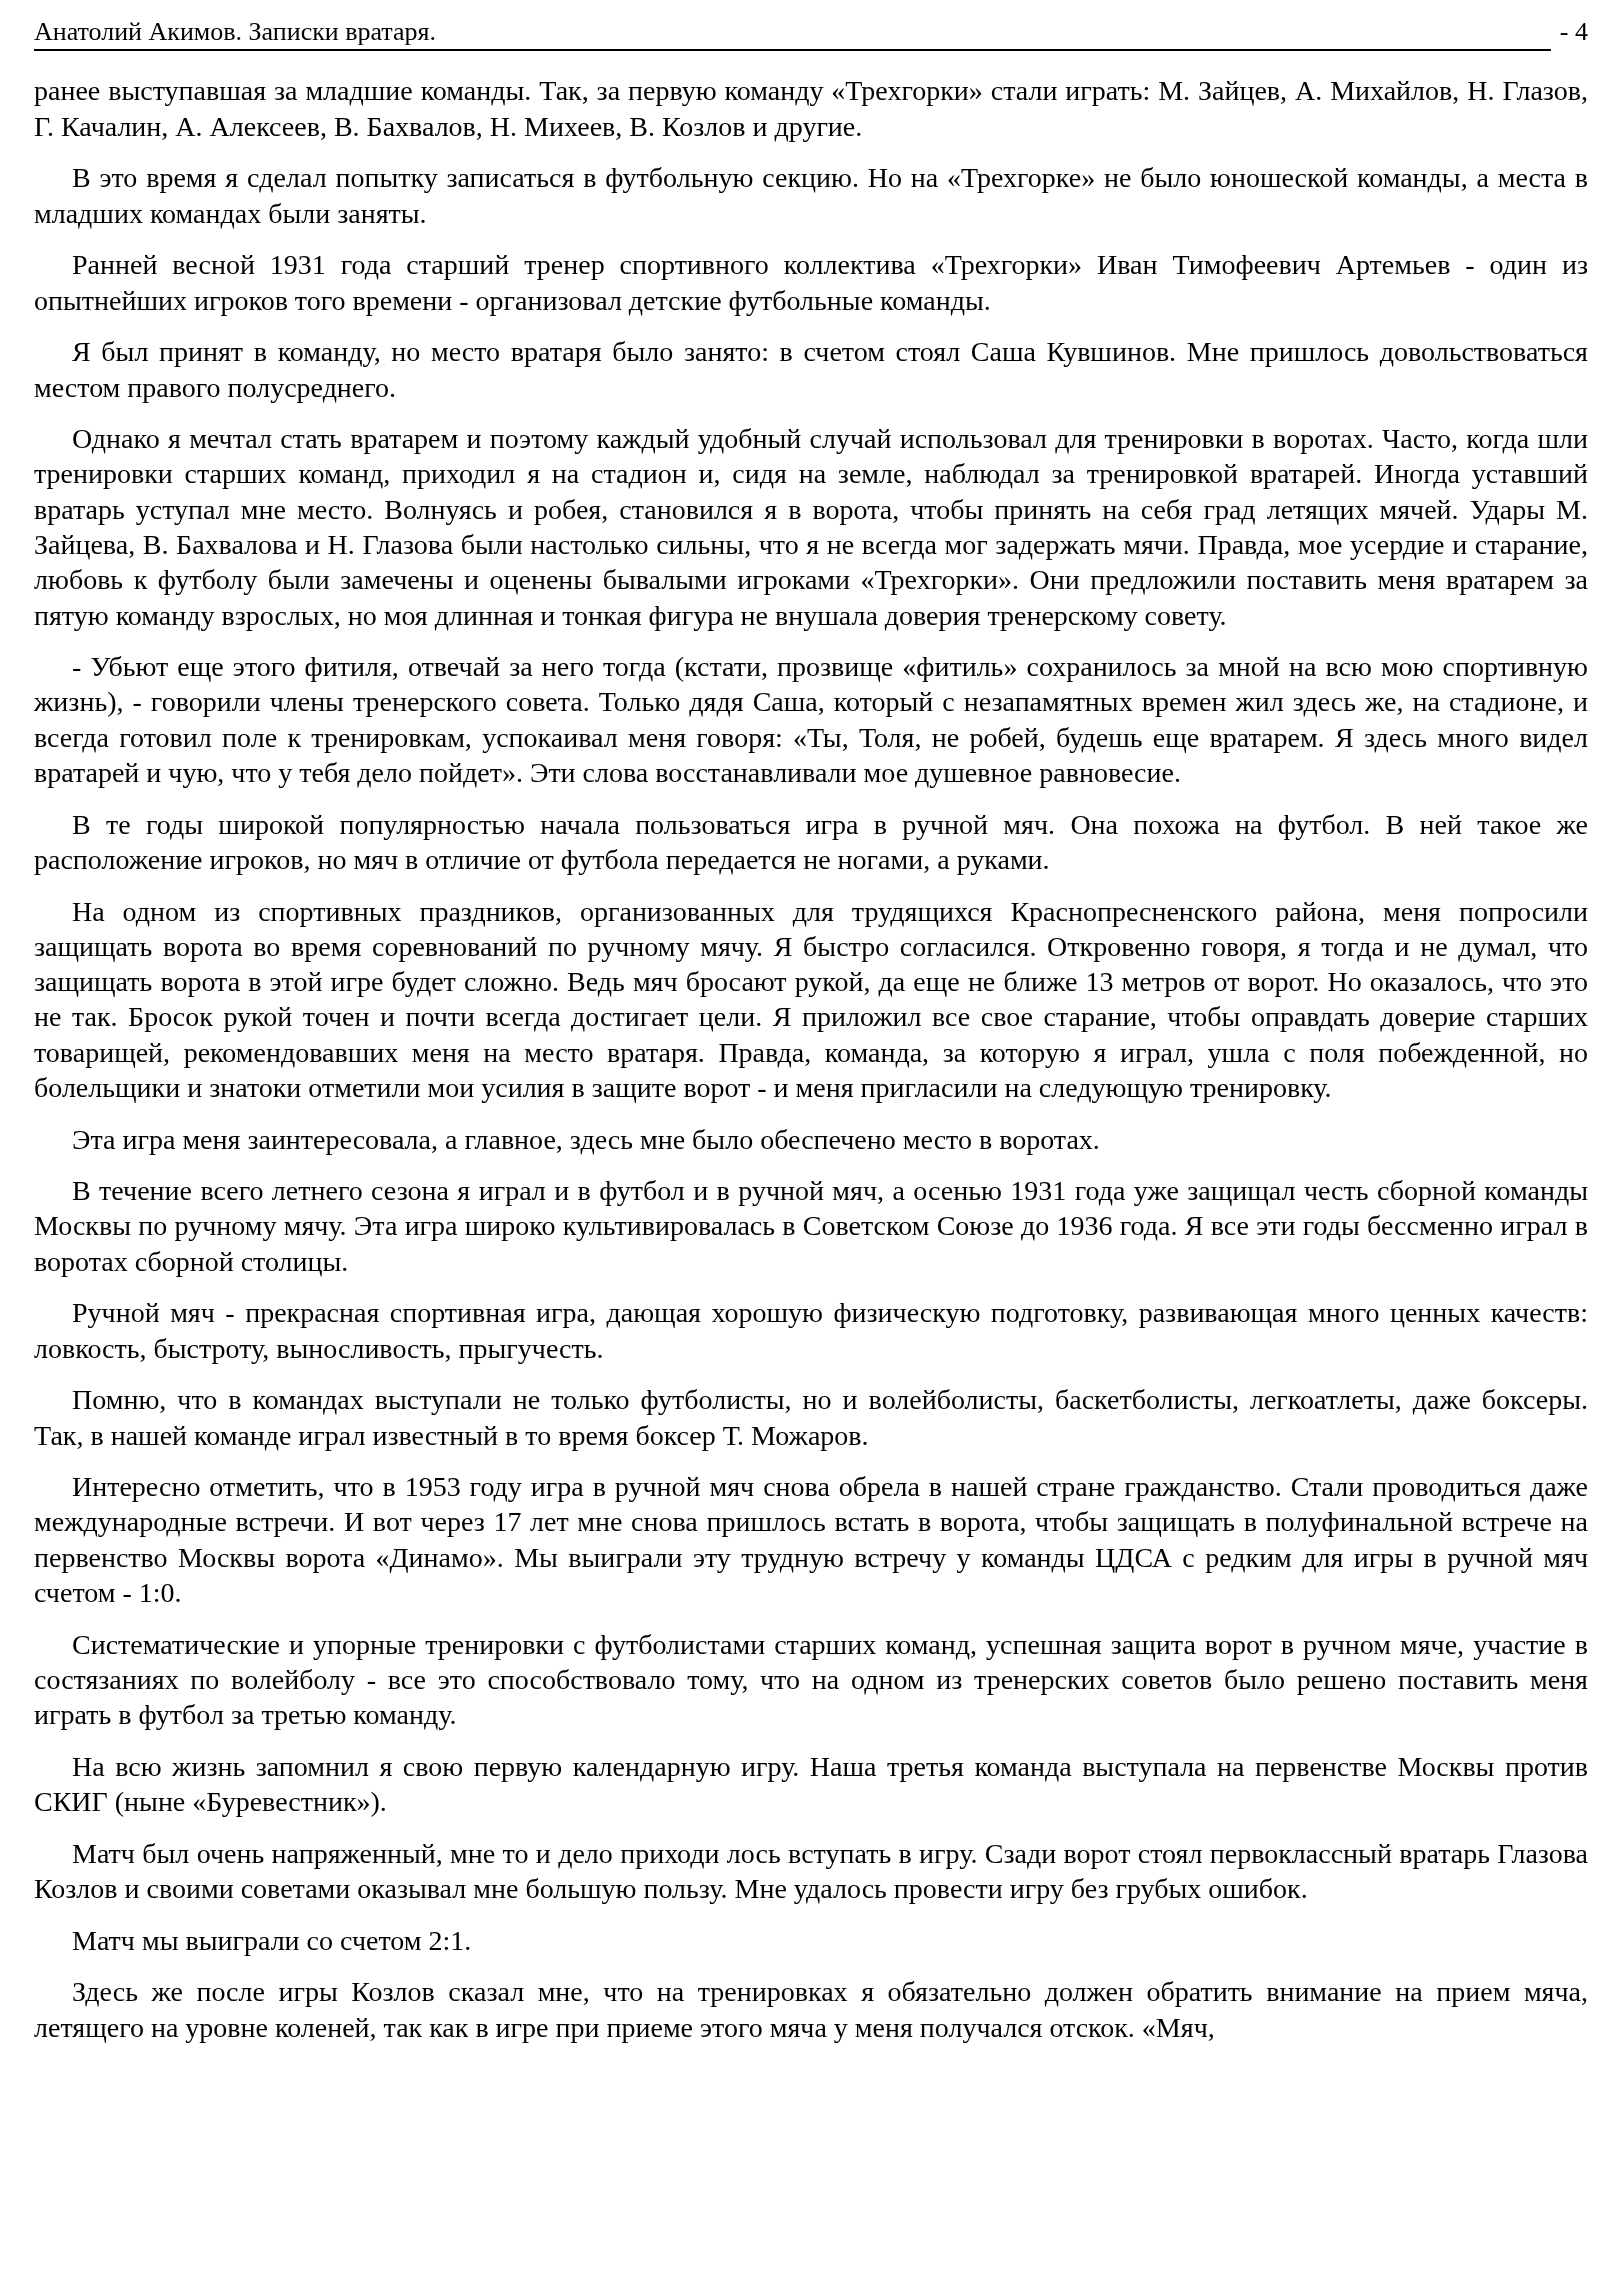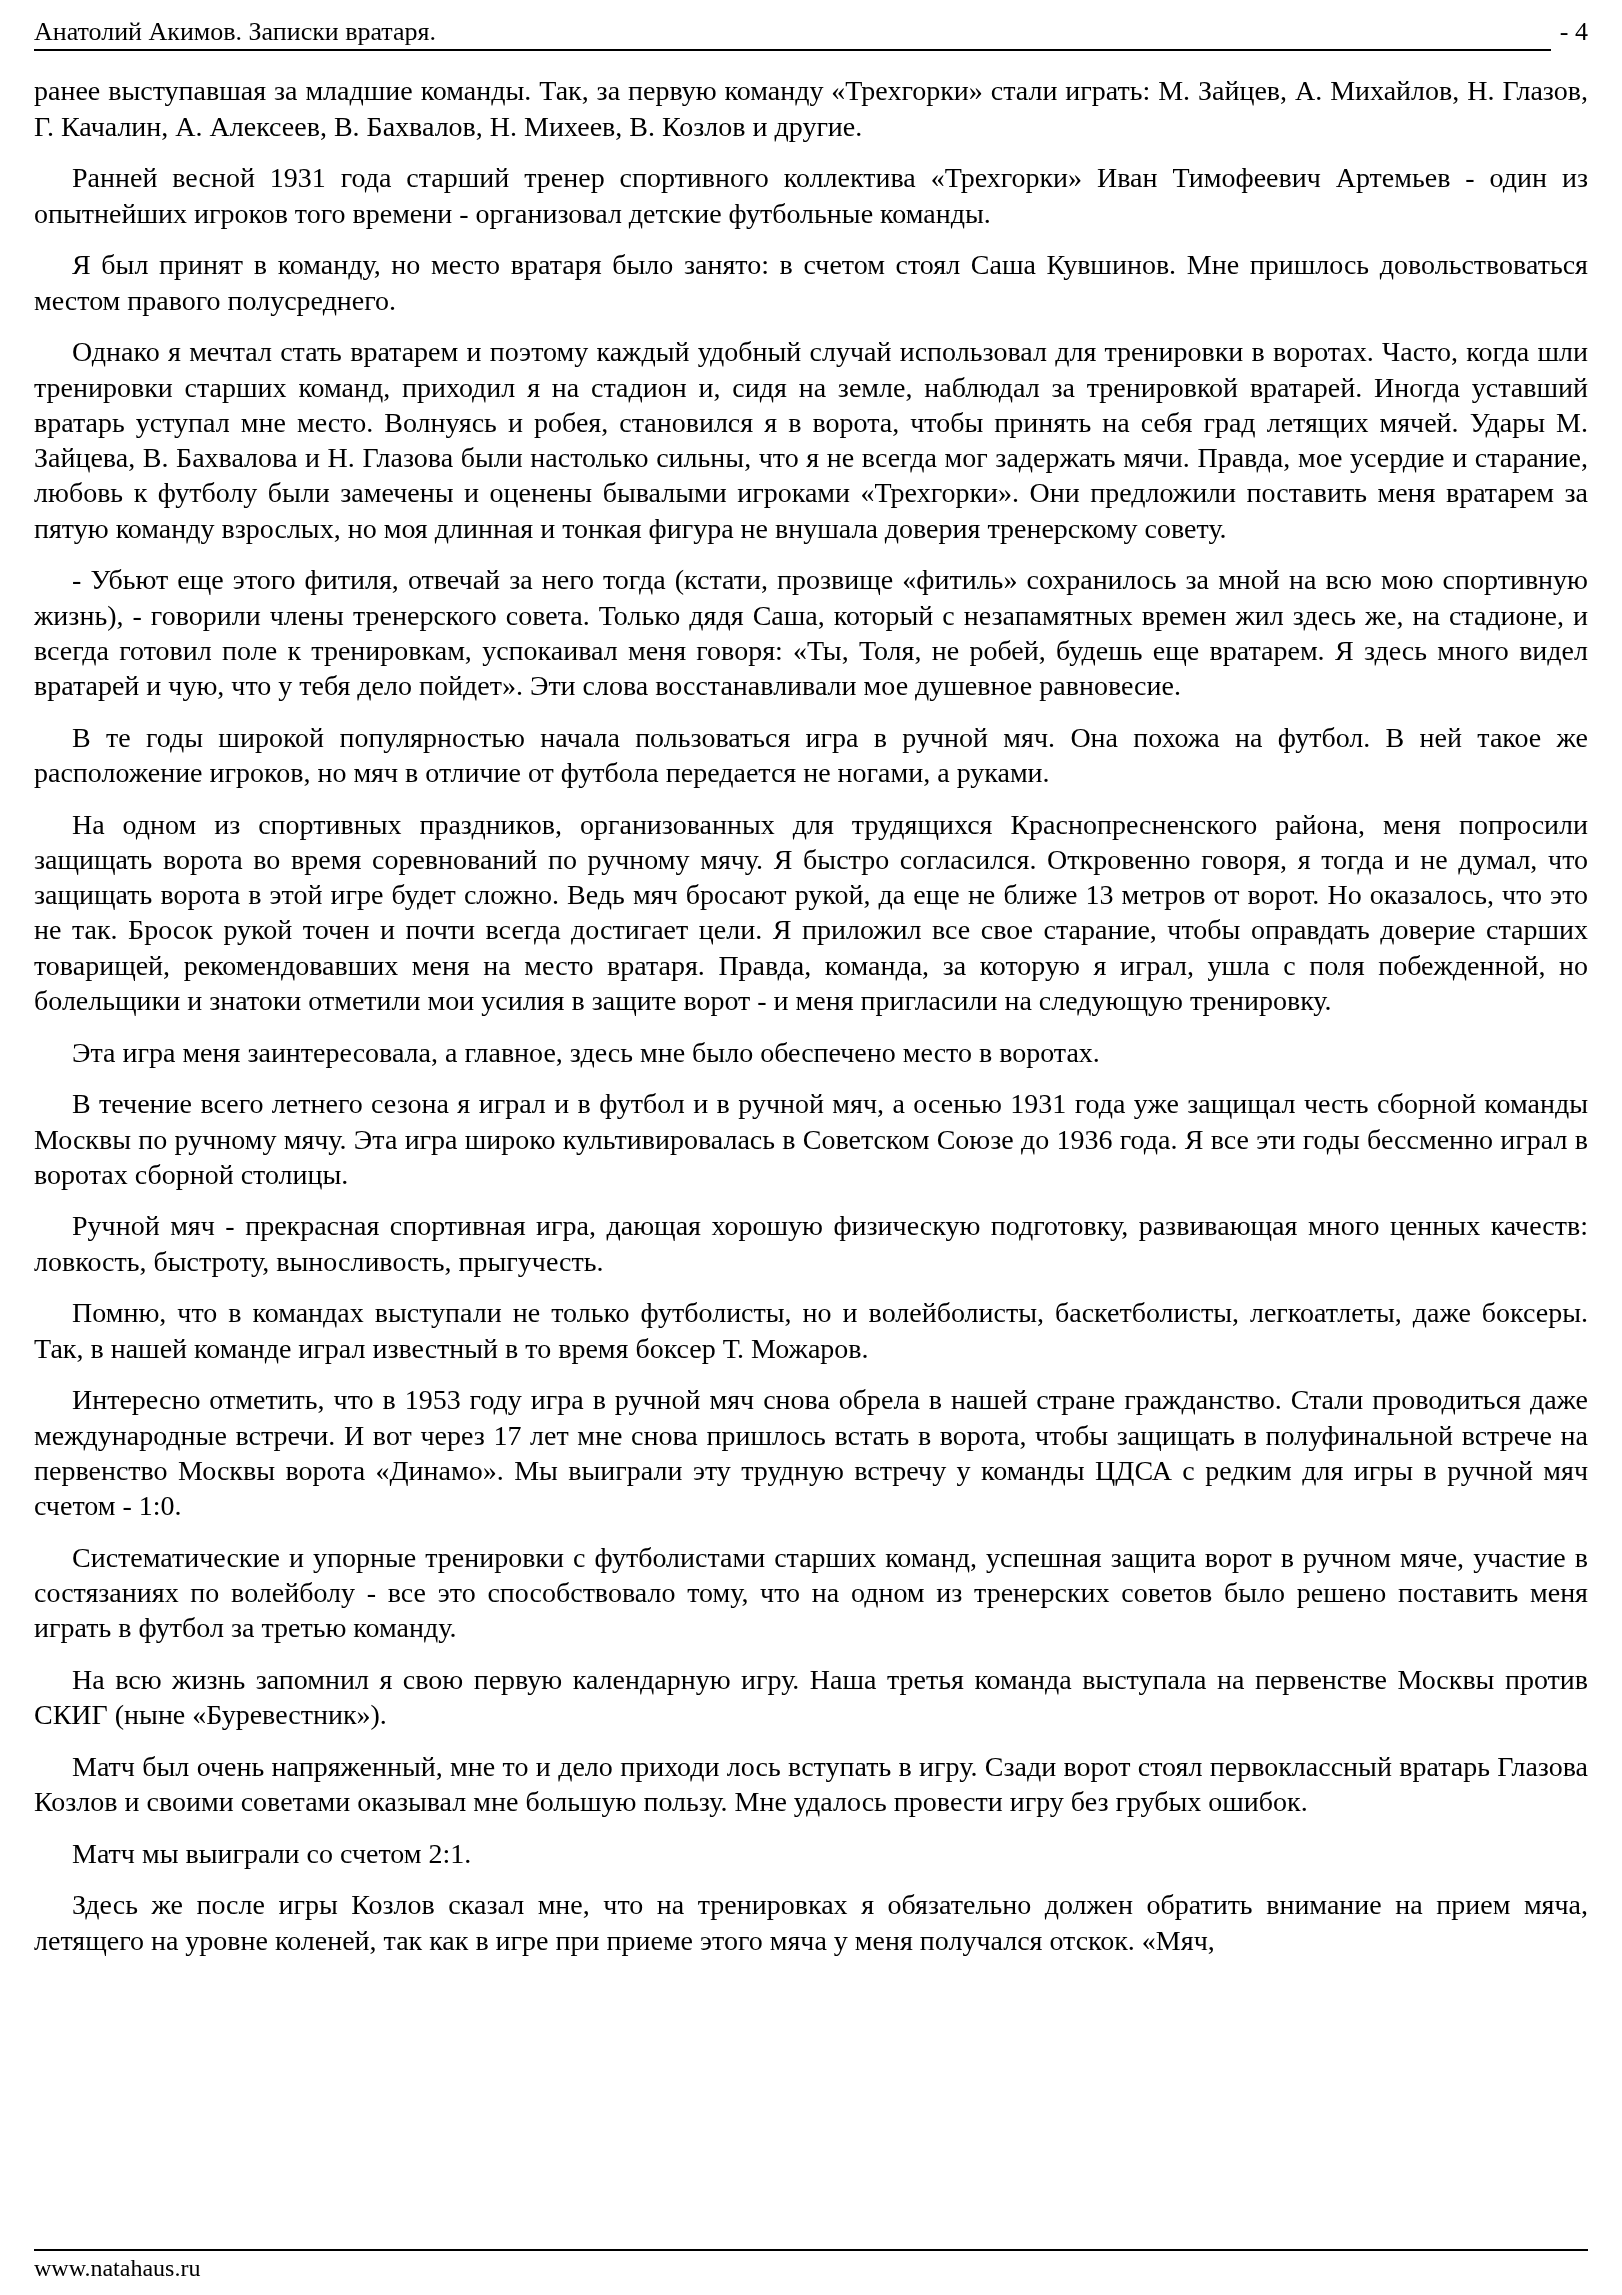--- a/index.html
+++ b/index.html
@@ -65,36 +65,34 @@
 
   <div class="header">
     <div class="header-left">
       <span>Анатолий Акимов. Записки вратаря.</span>
     </div>
     <span class="header-num">- 4</span>
   </div>
 
   <div class="body">
     <p class="no-indent">ранее выступавшая за младшие команды. Так, за первую команду «Трехгорки» стали играть: М. Зайцев, А. Михайлов, Н. Глазов, Г. Качалин, А. Алексеев, В. Бахвалов, Н. Михеев, В. Козлов и другие.</p>
+    <p>В это время я сделал попытку записаться в футбольную секцию. Но на «Трехгорке» не было юношеской команды, а места в младших командах были заняты.</p>
     <p>Ранней весной 1931 года старший тренер спортивного коллектива «Трехгорки» Иван Тимофеевич Артемьев - один из опытнейших игроков того времени - организовал детские футбольные команды.</p>
     <p>Я был принят в команду, но место вратаря было занято: в счетом стоял Саша Кувшинов. Мне пришлось довольствоваться местом правого полусреднего.</p>
     <p>Однако я мечтал стать вратарем и поэтому каждый удобный случай использовал для тренировки в воротах. Часто, когда шли тренировки старших команд, приходил я на стадион и, сидя на земле, наблюдал за тренировкой вратарей. Иногда уставший вратарь уступал мне место. Волнуясь и робея, становился я в ворота, чтобы принять на себя град летящих мячей. Удары М. Зайцева, В. Бахвалова и Н. Глазова были настолько сильны, что я не всегда мог задержать мячи. Правда, мое усердие и старание, любовь к футболу были замечены и оценены бывалыми игроками «Трехгорки». Они предложили поставить меня вратарем за пятую команду взрослых, но моя длинная и тонкая фигура не внушала доверия тренерскому совету.</p>
     <p>- Убьют еще этого фитиля, отвечай за него тогда (кстати, прозвище «фитиль» сохранилось за мной на всю мою спортивную жизнь), - говорили члены тренерского совета. Только дядя Саша, который с незапамятных времен жил здесь же, на стадионе, и всегда готовил поле к тренировкам, успокаивал меня говоря: «Ты, Толя, не робей, будешь еще вратарем. Я здесь много видел вратарей и чую, что у тебя дело пойдет». Эти слова восстанавливали мое душевное равновесие.</p>
     <p>В те годы широкой популярностью начала пользоваться игра в ручной мяч. Она похожа на футбол. В ней такое же расположение игроков, но мяч в отличие от футбола передается не ногами, а руками.</p>
     <p>На одном из спортивных праздников, организованных для трудящихся Краснопресненского района, меня попросили защищать ворота во время соревнований по ручному мячу. Я быстро согласился. Откровенно говоря, я тогда и не думал, что защищать ворота в этой игре будет сложно. Ведь мяч бросают рукой, да еще не ближе 13 метров от ворот. Но оказалось, что это не так. Бросок рукой точен и почти всегда достигает цели. Я приложил все свое старание, чтобы оправдать доверие старших товарищей, рекомендовавших меня на место вратаря. Правда, команда, за которую я играл, ушла с поля побежденной, но болельщики и знатоки отметили мои усилия в защите ворот - и меня пригласили на следующую тренировку.</p>
     <p>Эта игра меня заинтересовала, а главное, здесь мне было обеспечено место в воротах.</p>
     <p>В течение всего летнего сезона я играл и в футбол и в ручной мяч, а осенью 1931 года уже защищал честь сборной команды Москвы по ручному мячу. Эта игра широко культивировалась в Советском Союзе до 1936 года. Я все эти годы бессменно играл в воротах сборной столицы.</p>
     <p>Ручной мяч - прекрасная спортивная игра, дающая хорошую физическую подготовку, развивающая много ценных качеств: ловкость, быстроту, выносливость, прыгучесть.</p>
     <p>Помню, что в командах выступали не только футболисты, но и волейболисты, баскетболисты, легкоатлеты, даже боксеры. Так, в нашей команде играл известный в то время боксер Т. Можаров.</p>
     <p>Интересно отметить, что в 1953 году игра в ручной мяч снова обрела в нашей стране гражданство. Стали проводиться даже международные встречи. И вот через 17 лет мне снова пришлось встать в ворота, чтобы защищать в полуфинальной встрече на первенство Москвы ворота «Динамо». Мы выиграли эту трудную встречу у команды ЦДСА с редким для игры в ручной мяч счетом - 1:0.</p>
     <p>Систематические и упорные тренировки с футболистами старших команд, успешная защита ворот в ручном мяче, участие в состязаниях по волейболу - все это способствовало тому, что на одном из тренерских советов было решено поставить меня играть в футбол за третью команду.</p>
     <p>На всю жизнь запомнил я свою первую календарную игру. Наша третья команда выступала на первенстве Москвы против СКИГ (ныне «Буревестник»).</p>
     <p>Матч был очень напряженный, мне то и дело приходи лось вступать в игру. Сзади ворот стоял первоклассный вратарь Глазова Козлов и своими советами оказывал мне большую пользу. Мне удалось провести игру без грубых ошибок.</p>
     <p>Матч мы выиграли со счетом 2:1.</p>
     <p>Здесь же после игры Козлов сказал мне, что на тренировках я обязательно должен обратить внимание на прием мяча, летящего на уровне коленей, так как в игре при приеме этого мяча у меня получался отскок. «Мяч,</p>
   </div>
 
-  <div class="footer">
-    <span>www.natahaus.ru</span>
-  </div>
 
 </div>
 
 
 </body></html>

